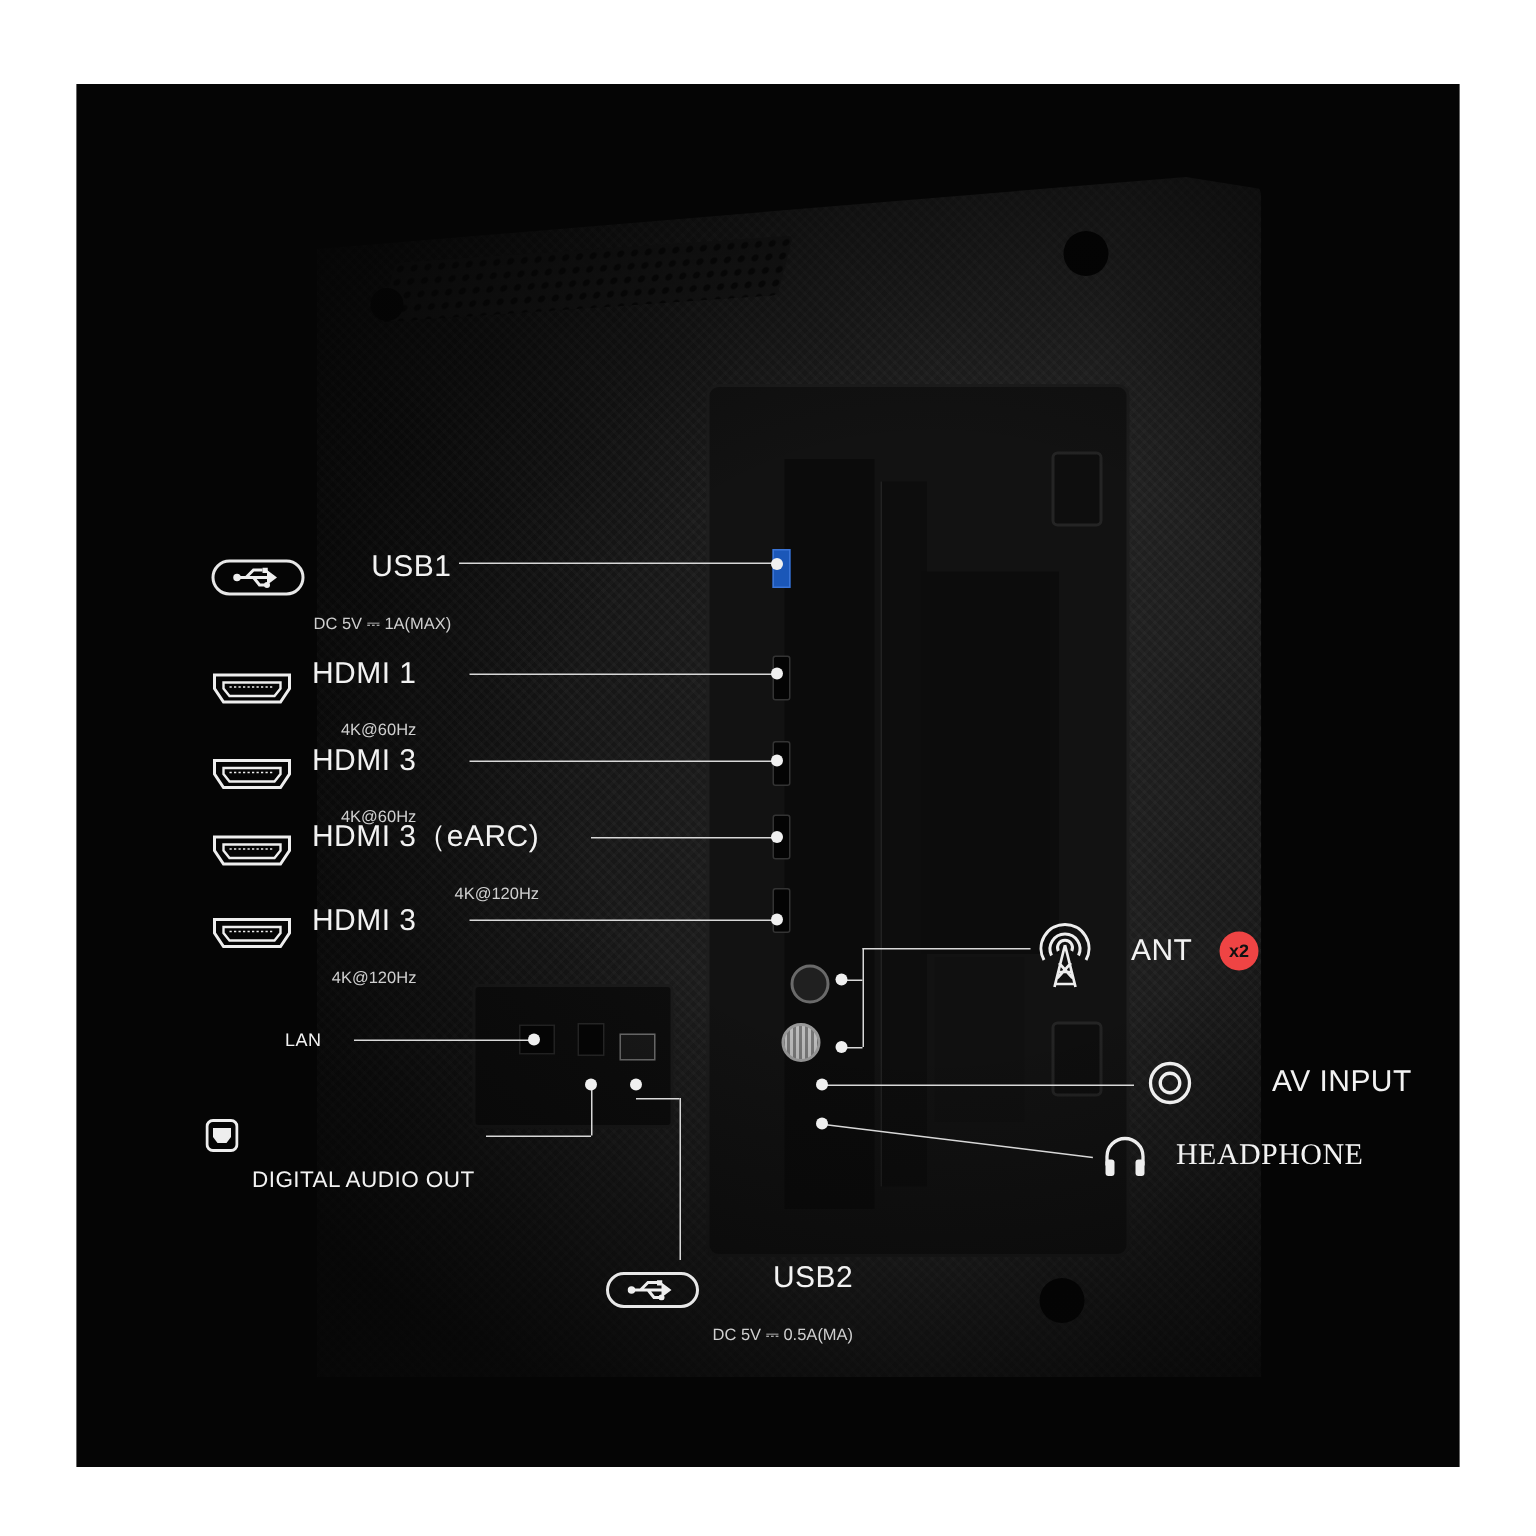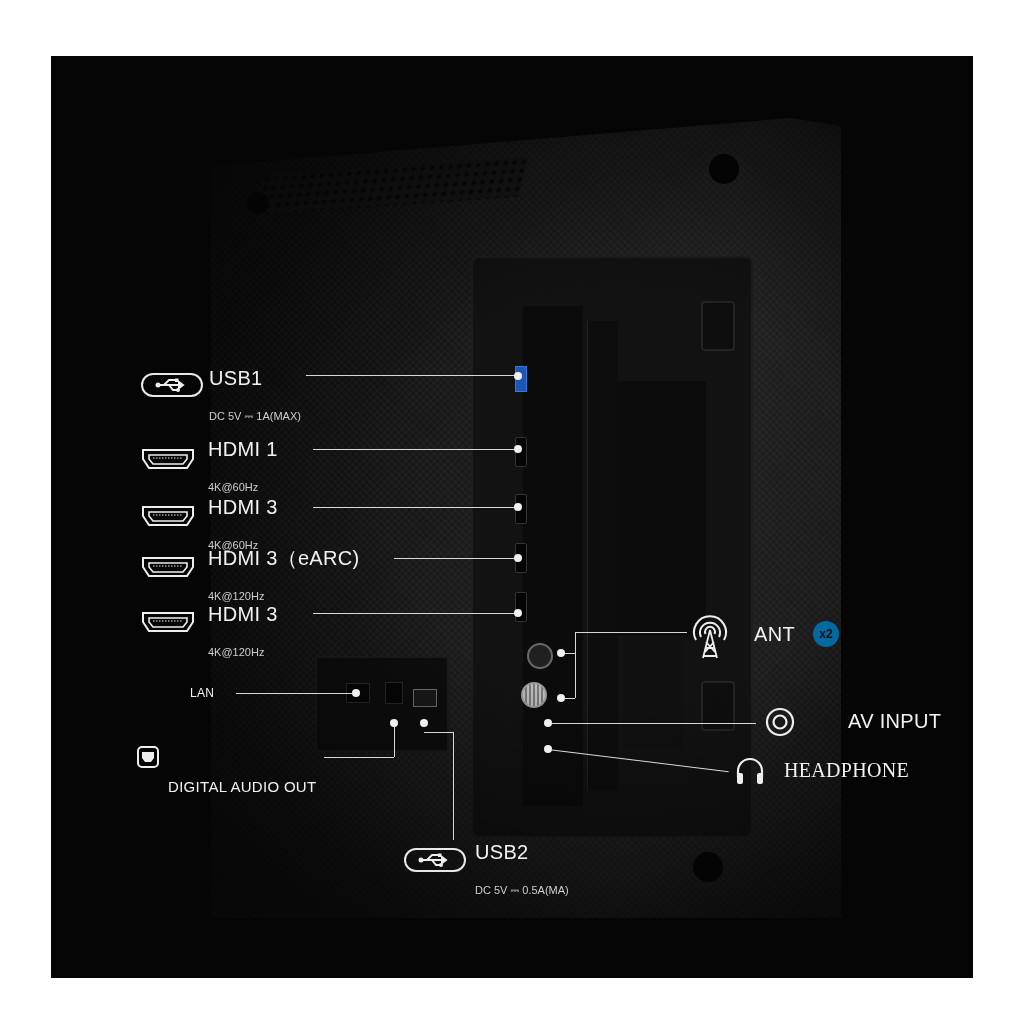--- a/index.html
+++ b/index.html
@@ -26,26 +26,26 @@
   .clip{position:absolute;width:30px;height:46px;border:2px solid #242424;border-radius:4px;background:#0e0e0e;}
   .lan-bay{position:absolute;left:264px;top:600px;width:130px;height:92px;background:#0d0d0d;border:2px solid #1c1c1c;border-radius:4px;}
   .port{position:absolute;background:#050505;border:1px solid #2c2c2c;}
   .usb-port{position:absolute;left:464px;top:310px;width:10px;height:24px;background:#1b57b8;border:1px solid #3a74d6;}
   .hdmi-port{position:absolute;left:464px;width:10px;height:28px;background:#040404;border:1px solid #333;border-radius:2px;}
   .coax{position:absolute;width:22px;height:22px;border-radius:50%;border:2px solid #6a6a6a;background:#202020;}
   .coax.silver{background:repeating-linear-gradient(90deg,#bbb 0 2px,#777 2px 4px);border-color:#999;}
   .line{position:absolute;background:#d8d8d8;height:1px;}
   .vline{position:absolute;background:#d8d8d8;width:1px;}
   .dot{position:absolute;width:8px;height:8px;border-radius:50%;background:#f0f0f0;margin:-4px 0 0 -4px;}
-  .callout{position:absolute;color:#f2f2f2;}
+  .callout{position:absolute;color:#f2f2f2;text-align:right;}
   .title{font-size:20px;font-weight:500;letter-spacing:0.3px;line-height:22px;}
   .sub{font-size:11px;color:#cfcfcf;line-height:12px;margin-top:21px;}
   .usb-icon{position:absolute;width:62px;height:24px;border:2px solid #e8e8e8;border-radius:13px;box-sizing:border-box;display:flex;align-items:center;justify-content:center;}
   .hdmi-icon{position:absolute;width:54px;height:22px;}
-  .badge{position:absolute;width:26px;height:26px;border-radius:50%;background:#0369a1;color:#111;font-size:12px;font-weight:bold;display:flex;align-items:center;justify-content:center;}
+  .badge{position:absolute;width:26px;height:26px;border-radius:50%;background:#ef4444;color:#111;font-size:12px;font-weight:bold;display:flex;align-items:center;justify-content:center;}
 </style>
 </head>
 <body>
 
 <div class="stage">
   <div class="tv"></div>
   <div class="grille"></div>
   <div class="screw" style="left:658px;top:98px;"></div>
   <div class="screw" style="left:196px;top:136px;width:22px;height:22px;"></div>
   <div class="screw" style="left:642px;top:796px;"></div>

